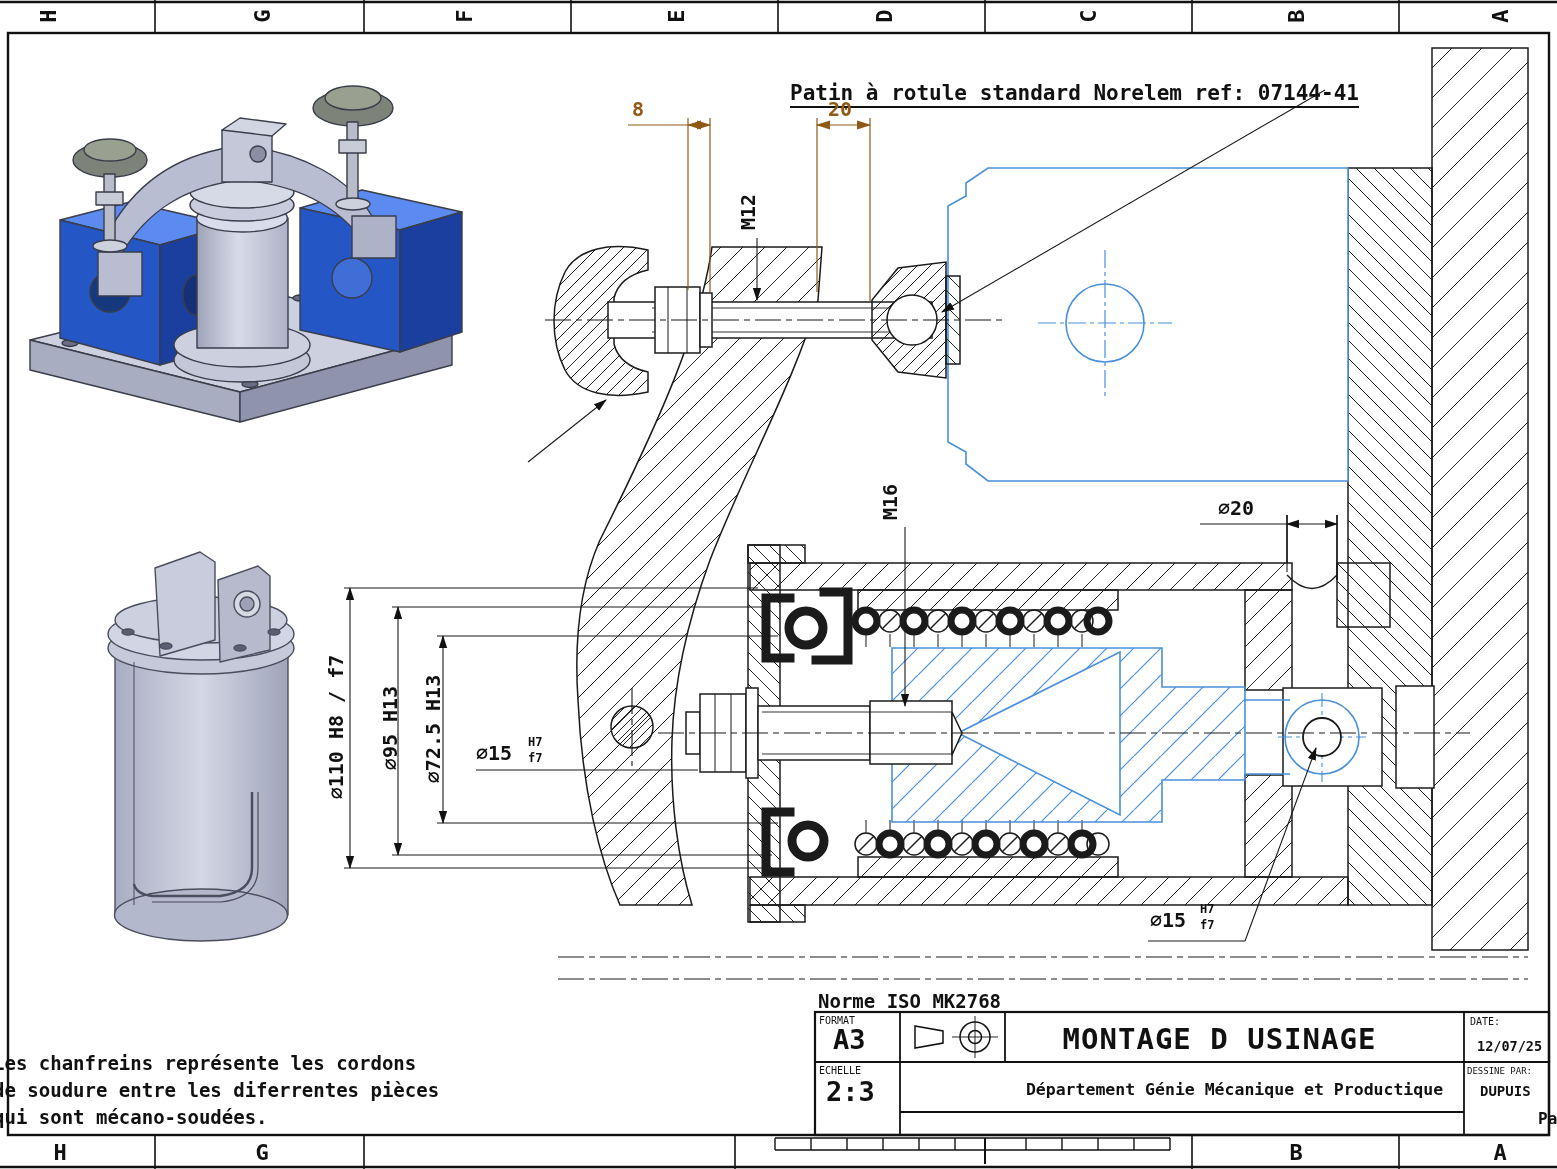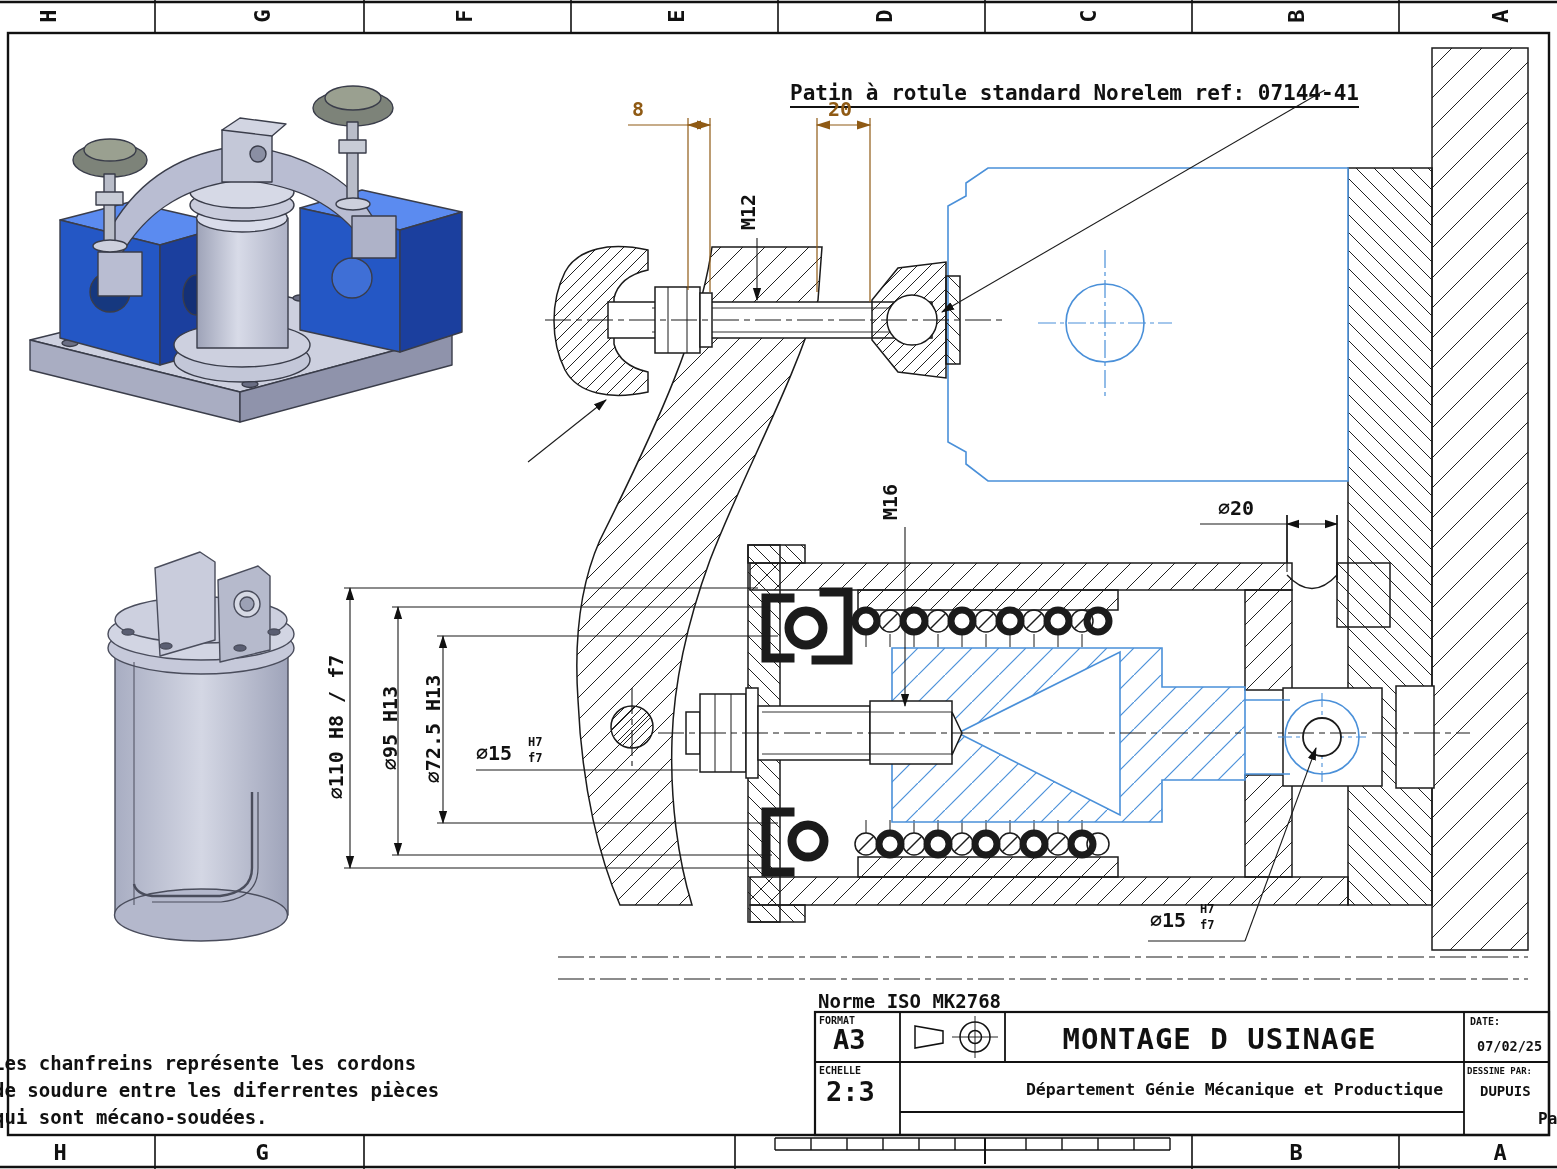--- a/index.html
+++ b/index.html
@@ -8,21 +8,21 @@
   svg{position:absolute;left:0;top:0;}
   .lbl{position:absolute;white-space:nowrap;font-weight:bold;}
   .c{transform:translate(-50%,-50%);}
   .cr{transform:translate(-50%,-50%) rotate(-90deg);}
   .ul{border-bottom:2px solid #111;padding-bottom:1px;}
   .brown{color:#8f5a14;}
   .f20{font-size:20px;}
   .f21{font-size:21px;font-weight:bold;margin-top:20px;}
   .f22{font-size:22px;}
   .f12{font-size:12px;line-height:13px;}
-  .cap{font-size:10px;font-weight:bold;}
+  .cap{font-size:10px;font-weight:normal;}
   .note{font-size:19px;line-height:27px;font-weight:bold;}
 </style>
 </head>
 <body>
 
 <div class="page">
 
 <svg width="1557" height="1169" viewBox="0 0 1557 1169">
   <defs>
     <pattern id="pH16" width="22" height="22" patternUnits="userSpaceOnUse">
@@ -440,18 +440,18 @@
 <div class="lbl f12" style="left:1200px;top:903px">H7</div>
 <div class="lbl f12" style="left:1200px;top:919px">f7</div>
 
 <div class="lbl cap" style="left:819px;top:1015px">FORMAT</div>
 <div class="lbl" style="left:833px;top:1024px;font-size:27px">A3</div>
 <div class="lbl cap" style="left:819px;top:1065px">ECHELLE</div>
 <div class="lbl" style="left:826px;top:1076px;font-size:27px">2:3</div>
 <div class="lbl" style="left:1005px;top:1022px;width:429px;text-align:center;font-size:29px;letter-spacing:1px">MONTAGE D USINAGE</div>
 <div class="lbl" style="left:1005px;top:1080px;width:459px;text-align:center;font-size:16.5px">Département Génie Mécanique et Productique</div>
 <div class="lbl cap" style="left:1470px;top:1016px">DATE:</div>
-<div class="lbl" style="left:1477px;top:1038px;font-size:13.5px">07/02/25</div>
+<div class="lbl" style="left:1477px;top:1038px;font-size:13.5px">12/07/25</div>
 <div class="lbl cap" style="left:1467px;top:1066px;font-size:9px">DESSINE PAR:</div>
 <div class="lbl" style="left:1480px;top:1083px;font-size:14px">DUPUIS</div>
 <div class="lbl" style="left:1538px;top:1109px;font-size:16px">Paul</div>
 
 </div>
 
 </body></html>

